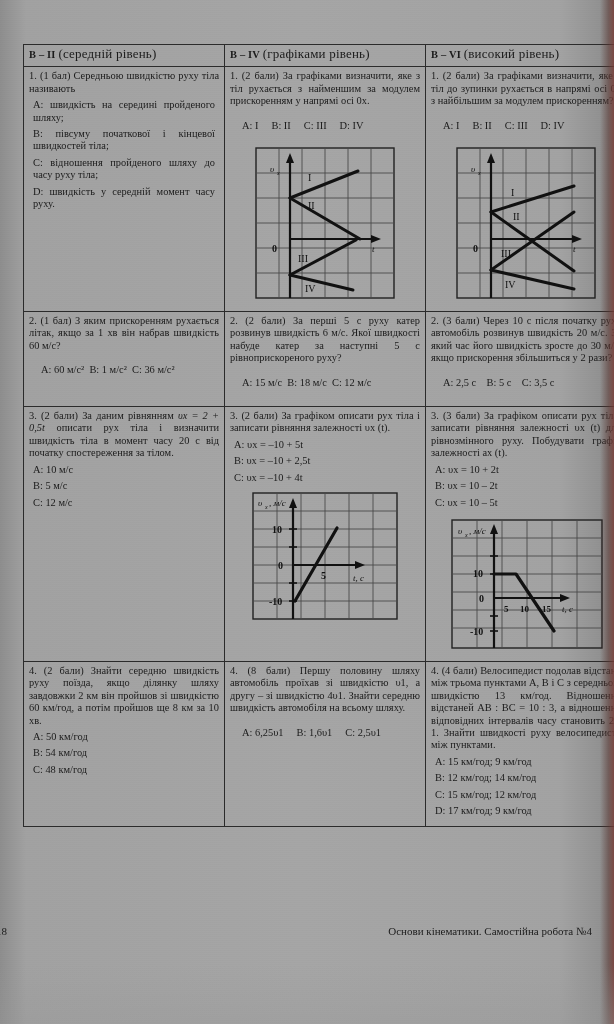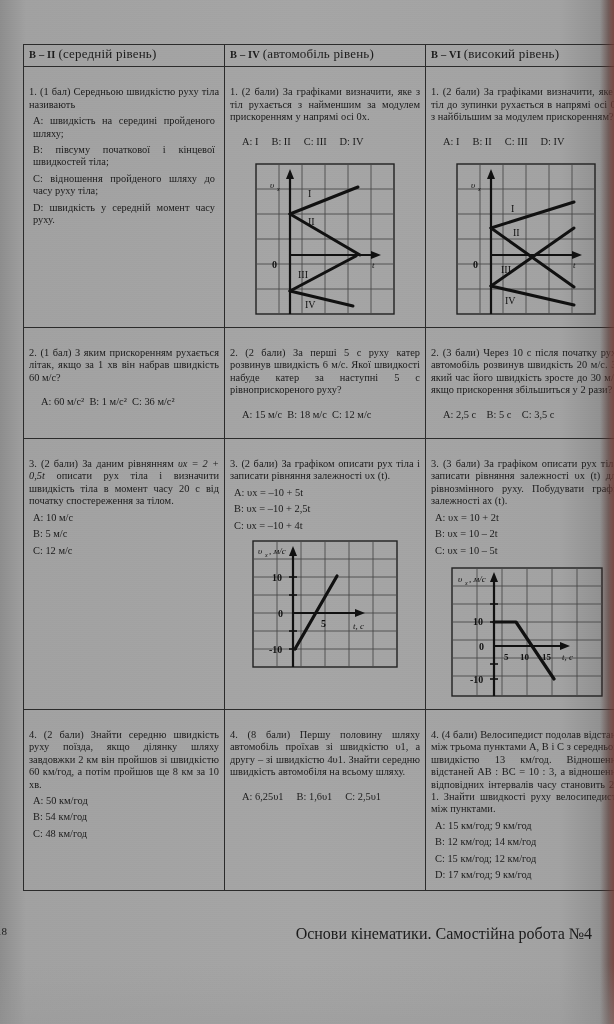--- a/index.html
+++ b/index.html
@@ -54,43 +54,43 @@
   td.c2{width:190px;}
   td.c3{width:190px;}
   .hdr td{
     font-size:11px;
     font-weight:bold;
     padding:3px 5px 4px 6px;
     letter-spacing:.2px;
     text-align:left;
   }
   .hdr .lvl{font-weight:normal;font-size:13px;}
-  .q{margin:16px 0 1px 0;}
+  .q{margin:0 0 1px 0;}
   .ans{margin:12px;white-space:nowrap;}
   .ansrow{margin:4px;}
   .it{font-style:italic;}
   .fig{display:block;margin:5px auto 2px auto;}
   .pageno{position:absolute;left:-4px;top:925px;font-size:11px;}
-  .foot-text{position:absolute;right:22px;top:925px;font-size:16px;}
+  .foot-text{position:absolute;right:22px;top:925px;font-size:11px;}
 </style>
 </head>
 <body>
 
 <div class="page"></div>
 
 <table class="sheet">
   <tbody>
       <tr class="hdr">
     <td class="c1">
       <span>B – II</span>
       <span class="lvl">(середній рівень)</span>
     </td>
     <td class="c2">
       <span>B – IV</span>
-      <span class="lvl">(автомобіль рівень)</span>
+      <span class="lvl">(графіками рівень)</span>
     </td>
     <td class="c3">
       <span>B – VI</span>
       <span class="lvl">(високий рівень)</span>
     </td>
   </tr>
 
   <tr>
     <td class="c1">
       <p class="q">1. (1 бал) Середньою швидкістю руху тіла називають</p>

